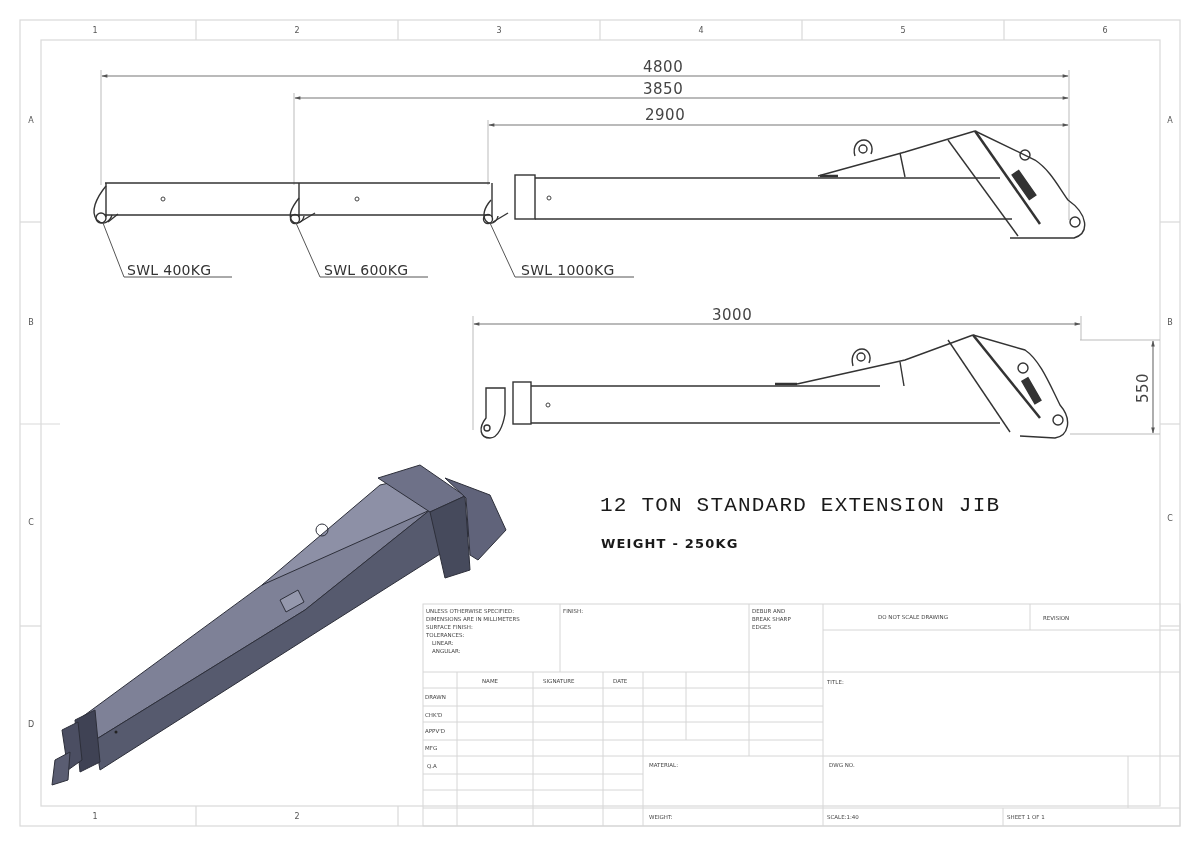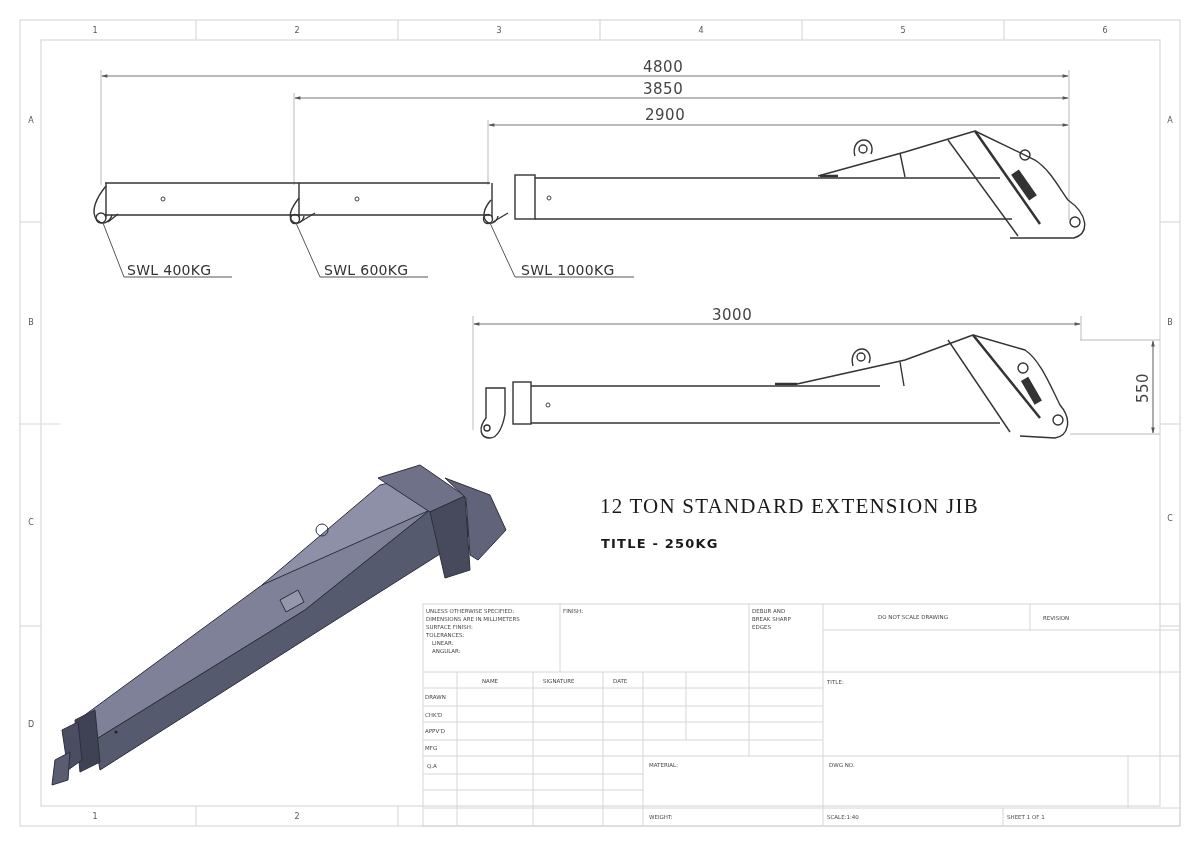--- a/index.html
+++ b/index.html
@@ -2,21 +2,21 @@
 <html><head>
 <meta charset="utf-8">
 <style>
   html,body{margin:0;padding:0;background:#ffffff;}
   body{width:1200px;height:846px;position:relative;overflow:hidden;font-family:"Liberation Sans",sans-serif;color:#222;}
   #sheet{position:absolute;left:0;top:0;width:1200px;height:846px;}
   .abs{position:absolute;}
   .zone-label{position:absolute;font-size:8px;color:#555;font-family:"DejaVu Sans",sans-serif;transform:translate(-50%,-50%);}
   .dimtxt{font-family:"DejaVu Sans",sans-serif;font-size:15px;fill:#444;letter-spacing:0.5px;}
   .swl{font-family:"DejaVu Sans",sans-serif;font-size:14px;fill:#333;letter-spacing:0.3px;}
-  .note-title{position:absolute;left:600px;top:494px;font-family:Liberation Serif, serif;font-size:21px;color:#1a1a1a;letter-spacing:1.2px;white-space:nowrap;}
+  .note-title{position:absolute;left:600px;top:494px;font-family:Liberation Mono, monospace;font-size:21px;color:#1a1a1a;letter-spacing:1.2px;white-space:nowrap;}
   .note-weight{position:absolute;left:601px;top:536px;font-family:"DejaVu Sans",sans-serif;font-size:13px;font-weight:bold;color:#1a1a1a;letter-spacing:1.2px;white-space:nowrap;}
   .tb{position:absolute;font-family:"DejaVu Sans",sans-serif;font-size:5.5px;color:#444;line-height:8px;white-space:nowrap;}
   .big-title{position:absolute;left:796px;top:760px;font-family:"DejaVu Sans",sans-serif;font-size:29px;color:#111;letter-spacing:0.6px;white-space:nowrap;}
 </style>
 </head>
 <body>
 
 <div id="sheet">
 
   <svg class="abs" style="left:0;top:0" width="1200" height="846">
@@ -193,21 +193,21 @@
       <polygon points="62,290 78,282 82,320 68,330" fill="#4b4e62"></polygon>
       <polygon points="55,320 70,312 68,340 52,345" fill="#5a5d72"></polygon>
 
       <polygon points="280,160 298,150 304,162 286,172" fill="#9598ad"></polygon>
     </g>
     <circle cx="322" cy="90" r="6" fill="none" stroke="#2d2f3a"></circle>
     <circle cx="116" cy="292" r="1.5" fill="#222"></circle>
   </svg>
 
   <div class="note-title">12 TON STANDARD EXTENSION JIB</div>
-  <div class="note-weight">TITLE - 250KG</div>
+  <div class="note-weight">WEIGHT - 250KG</div>
 
   <svg class="abs" style="left:0;top:0" width="1200" height="846">
     <g fill="none" stroke="#d6d6d6" stroke-width="1">
       <rect x="423" y="604" width="757" height="222"></rect>
       <line x1="560" y1="604" x2="560" y2="672"></line>
       <line x1="749" y1="604" x2="749" y2="688"></line>
       <line x1="823" y1="604" x2="823" y2="826"></line>
       <line x1="1030" y1="604" x2="1030" y2="630"></line>
       <line x1="823" y1="630" x2="1180" y2="630"></line>
       <line x1="823" y1="672" x2="1180" y2="672"></line>

